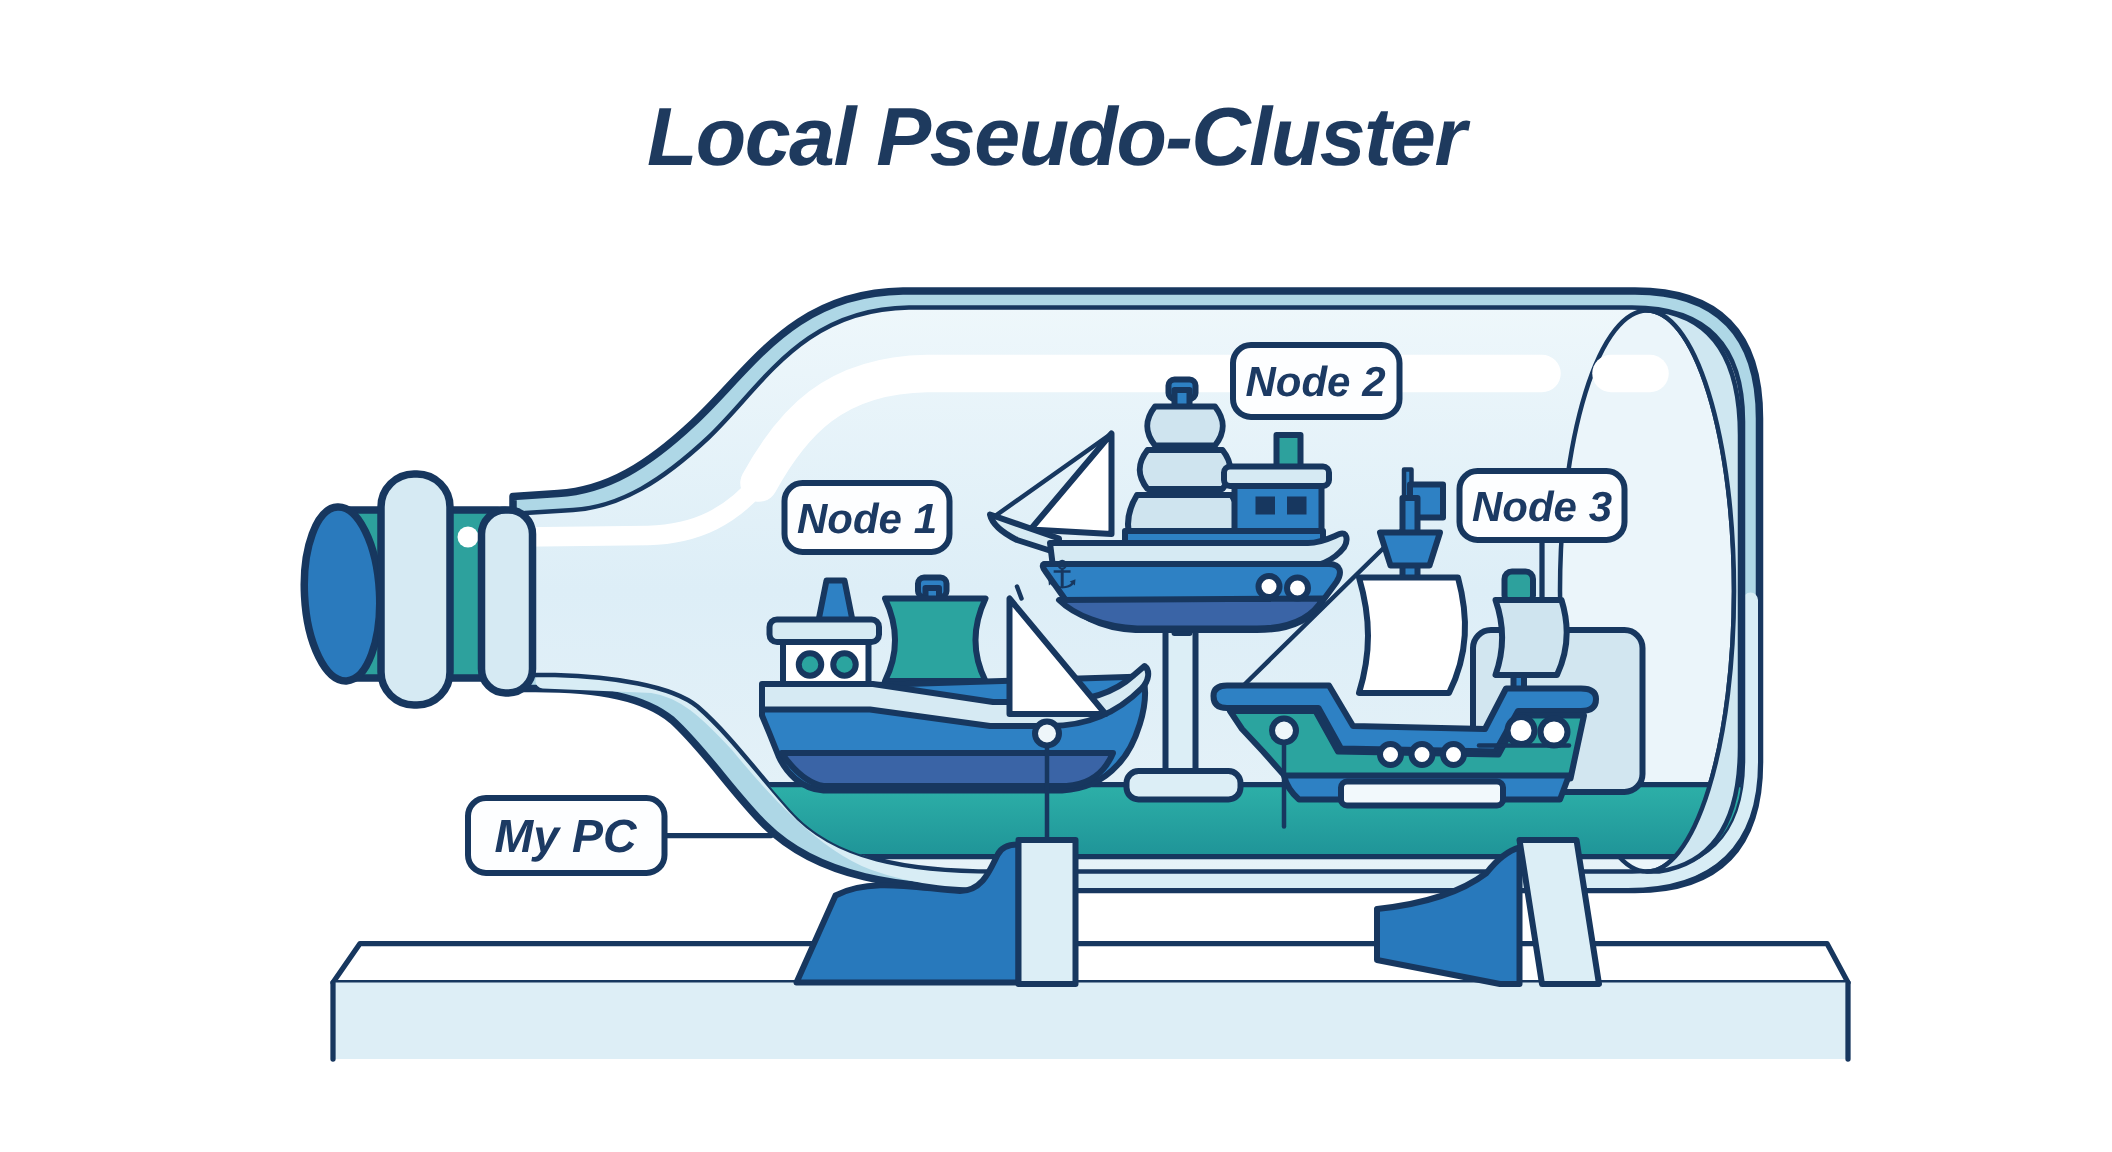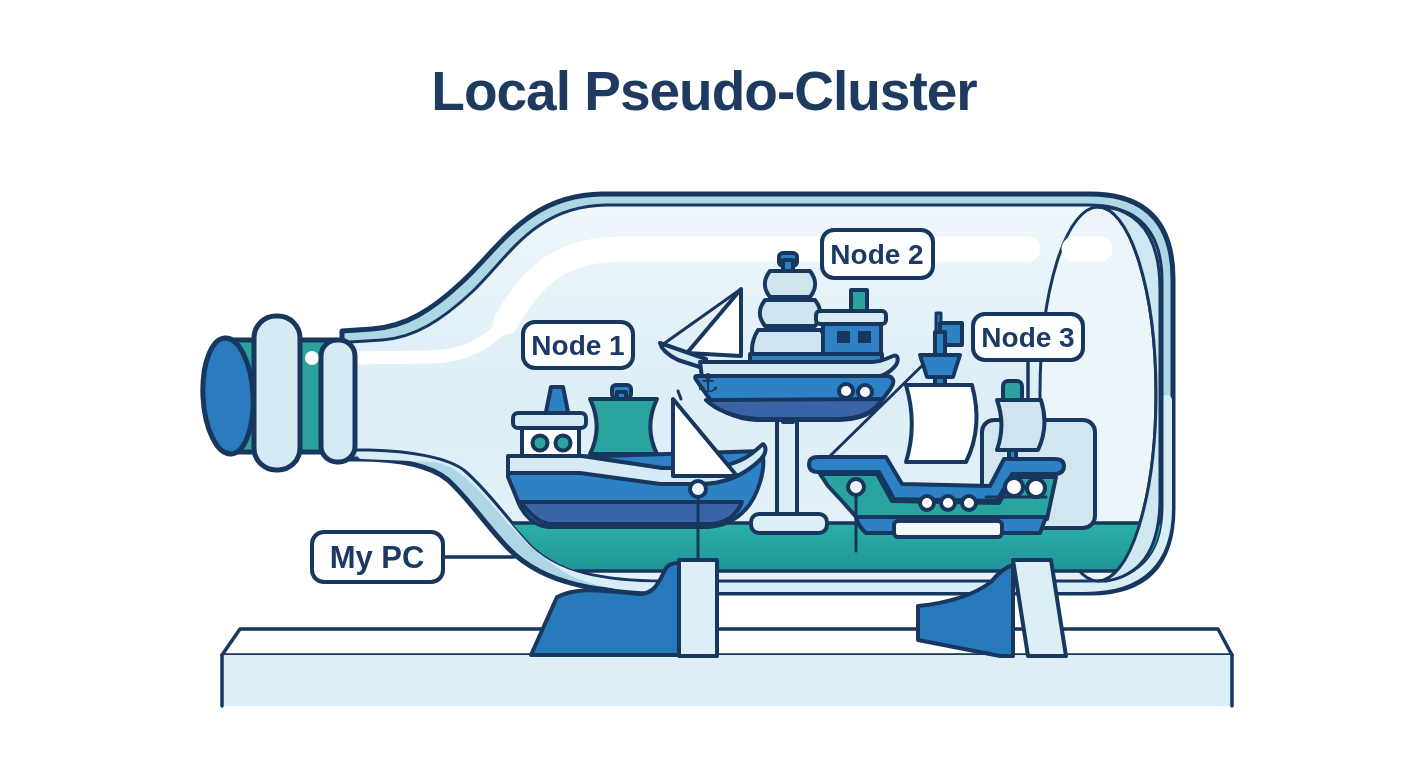--- a/index.html
+++ b/index.html
@@ -1,16 +1,16 @@
 <!DOCTYPE html>
 <html><head>
 <meta charset="utf-8">
 <style>
   html,body{margin:0;padding:0;background:#ffffff;width:1408px;height:768px;overflow:hidden;}
-  .stage{position:relative;width:1408px;height:768px;font-family:"Liberation Sans",sans-serif;}
+  .stage{position:relative;width:1408px;height:768px;font-family:"Liberation Sans",sans-serif;font-style:italic;}
   svg{display:block;}
   .title-text{font-family:"Liberation Sans",sans-serif;font-weight:700;font-size:55px;fill:#1e3a5e;letter-spacing:-1px;}
   .label-text{font-family:"Liberation Sans",sans-serif;font-weight:700;font-size:28px;fill:#1c3a63;}
   .label-text.big{font-size:31px;}
   .anchor-glyph{font-family:"DejaVu Sans",sans-serif;font-size:26px;fill:#17375f;}
   .s  {stroke:#17375f;stroke-width:4;stroke-linejoin:round;stroke-linecap:round;}
   .s3 {stroke:#17375f;stroke-width:3;stroke-linejoin:round;stroke-linecap:round;}
   .s35{stroke:#17375f;stroke-width:3.5;stroke-linejoin:round;stroke-linecap:round;}
   .s5 {stroke:#17375f;stroke-width:5;stroke-linejoin:round;stroke-linecap:round;}
   .nf {fill:none;}

